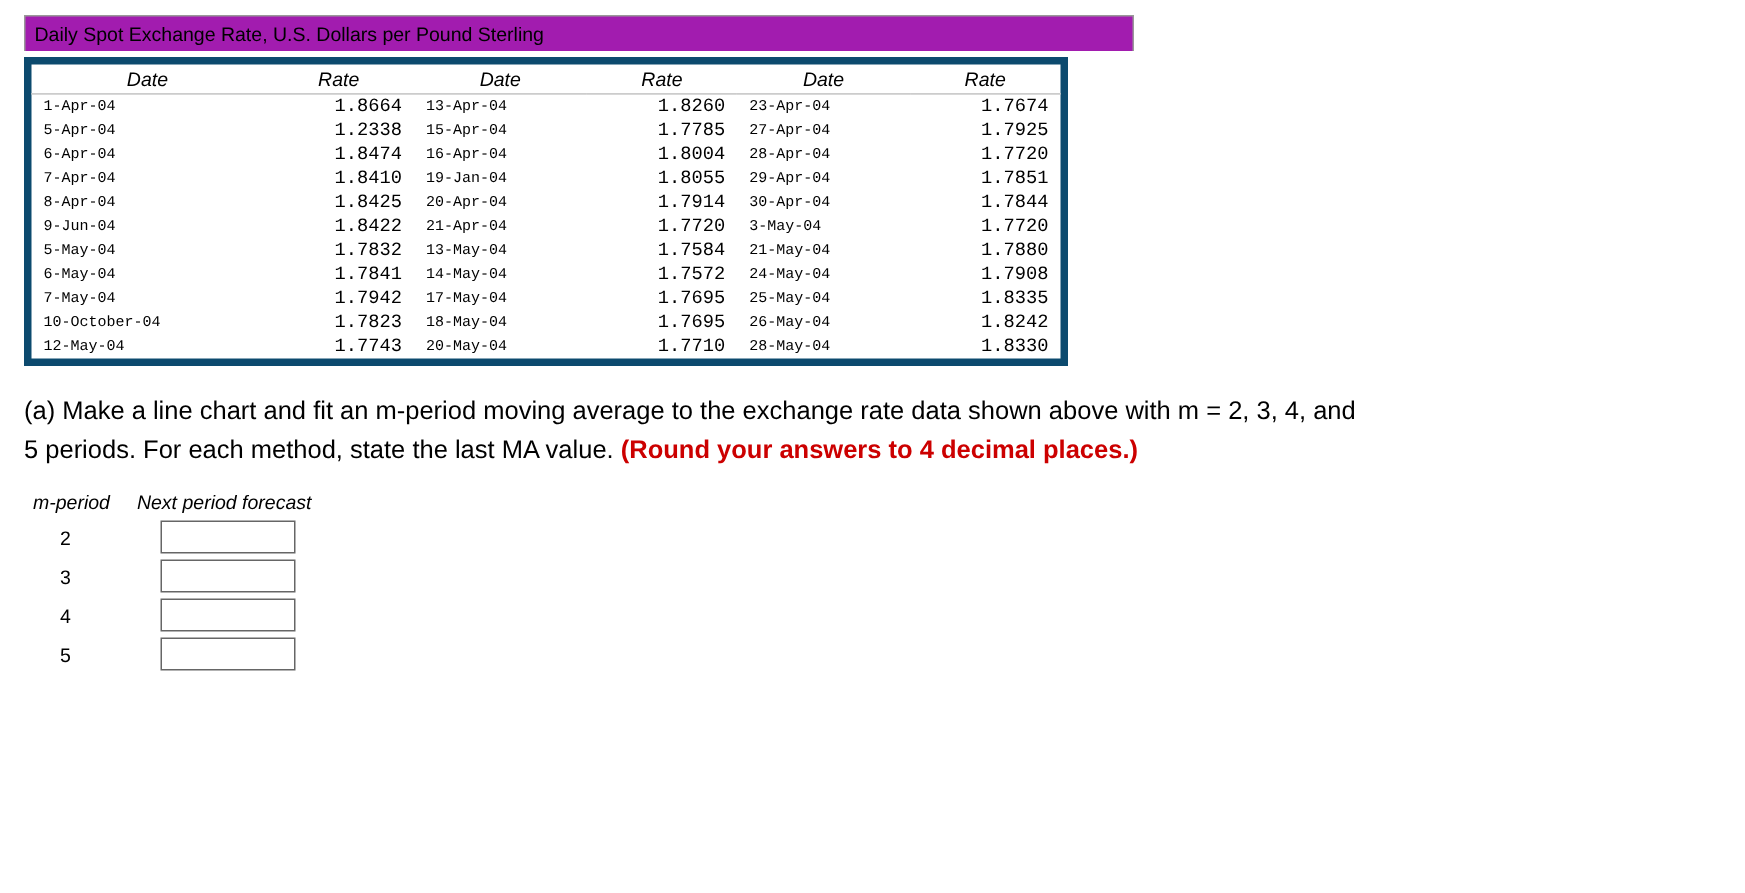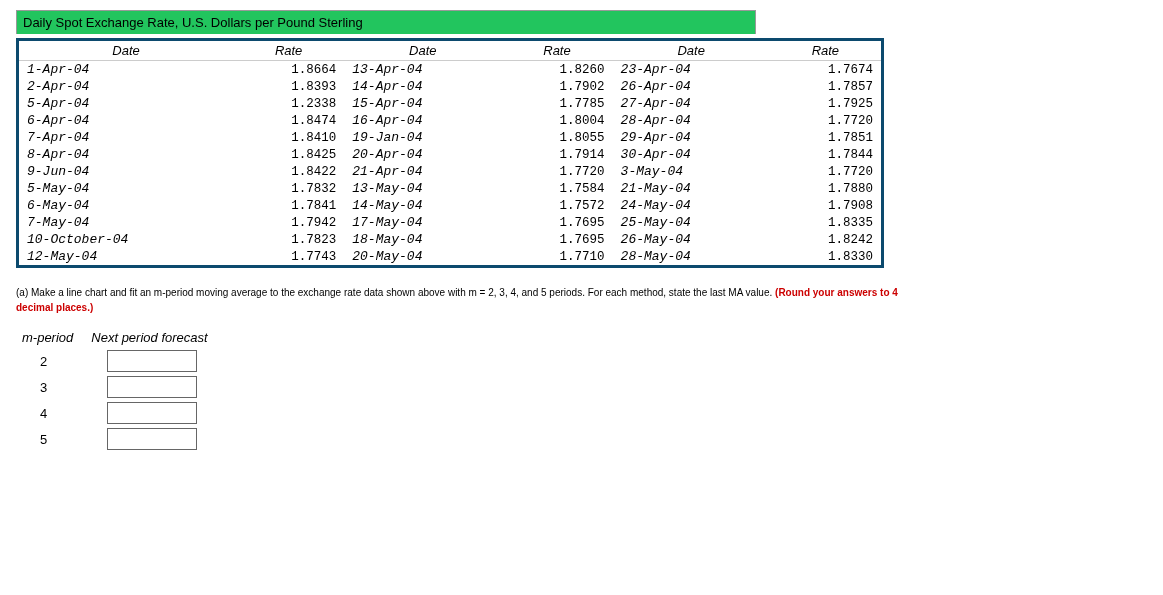--- a/index.html
+++ b/index.html
@@ -17,29 +17,29 @@
       min-height: 595px;
     }
 
     .main-title {
       font-size: 13px;
       font-weight: normal;
       margin-bottom: 4px;
       border: 1px solid #999;
       border-bottom: none;
       padding: 4px 6px;
-      background: #22c55e;
+      background: #a21caf;
       display: inline-block;
       width: 740px;
     }
 
     .data-table-wrapper {
-      border: 3px solid #0c4a6e;
+      border: 5px solid #0c4a6e;
       display: inline-block;
-      width: 868px;
+      width: 696px;
     }
 
     .data-table {
       width: 100%;
       border-collapse: collapse;
       font-size: 13px;
     }
 
     .data-table th {
       font-style: italic;
@@ -51,32 +51,31 @@
 
     .data-table td {
       padding: 1px 8px;
       text-align: right;
       white-space: nowrap;
     }
 
     .data-table td.date-col {
       text-align: left;
       font-family: 'Courier New', monospace;
-      font-size: 13px;
-      font-style: italic;
+      font-size: 10px;
     }
 
     .data-table td.rate-col {
       font-family: 'Courier New', monospace;
       font-size: 12.5px;
     }
 
     .question-text {
       margin-top: 14px;
-      font-size: 10px;
+      font-size: 17px;
       line-height: 1.5;
       width: 900px;
     }
 
     .question-text .bold-red {
       color: #cc0000;
       font-weight: bold;
     }
 
     .input-table-wrapper {
@@ -137,28 +136,20 @@
     <tbody id="table-body">
     <tr>
           <td class="date-col">1-Apr-04</td>
           <td class="rate-col">1.8664</td>
           <td class="date-col">13-Apr-04</td>
           <td class="rate-col">1.8260</td>
           <td class="date-col">23-Apr-04</td>
           <td class="rate-col">1.7674</td>
         </tr>
         <tr>
-          <td class="date-col">2-Apr-04</td>
-          <td class="rate-col">1.8393</td>
-          <td class="date-col">14-Apr-04</td>
-          <td class="rate-col">1.7902</td>
-          <td class="date-col">26-Apr-04</td>
-          <td class="rate-col">1.7857</td>
-        </tr>
-        <tr>
           <td class="date-col">5-Apr-04</td>
           <td class="rate-col">1.2338</td>
           <td class="date-col">15-Apr-04</td>
           <td class="rate-col">1.7785</td>
           <td class="date-col">27-Apr-04</td>
           <td class="rate-col">1.7925</td>
         </tr>
         <tr>
           <td class="date-col">6-Apr-04</td>
           <td class="rate-col">1.8474</td>

